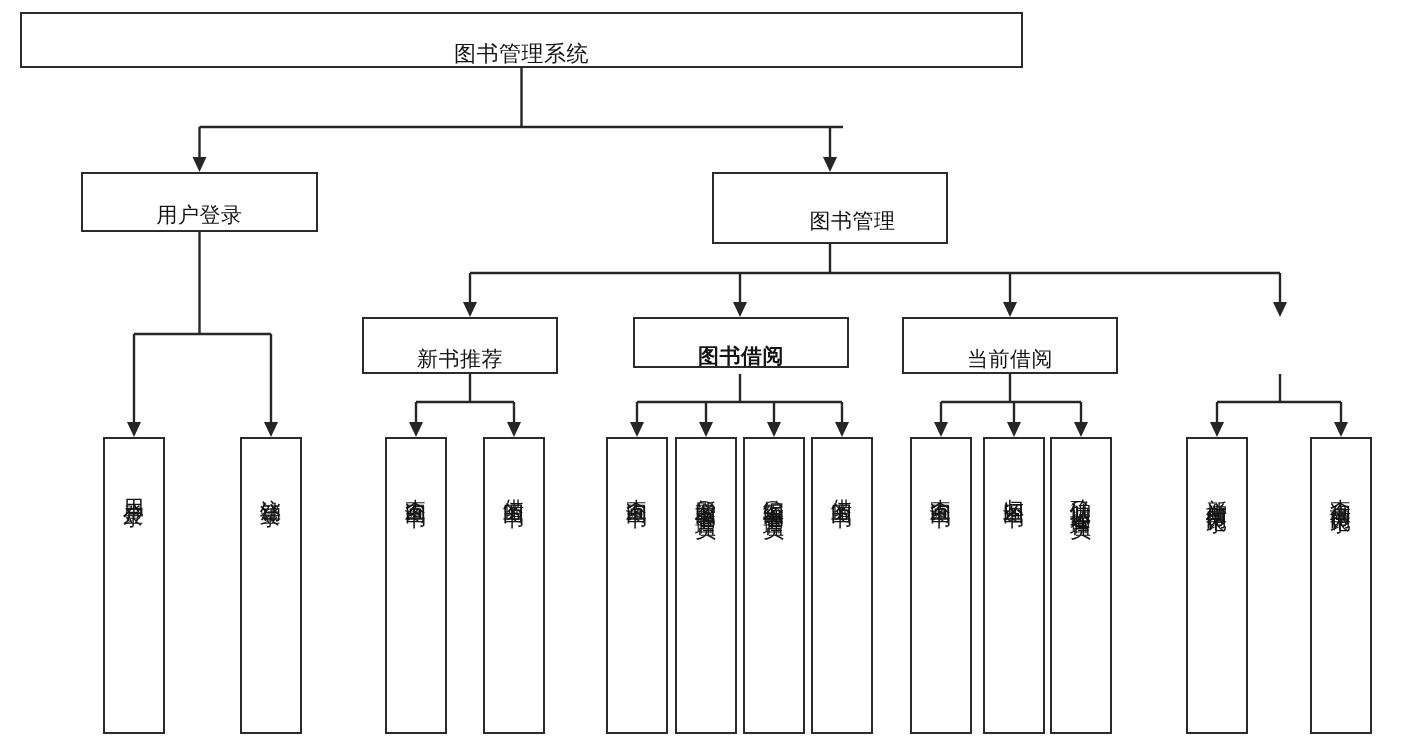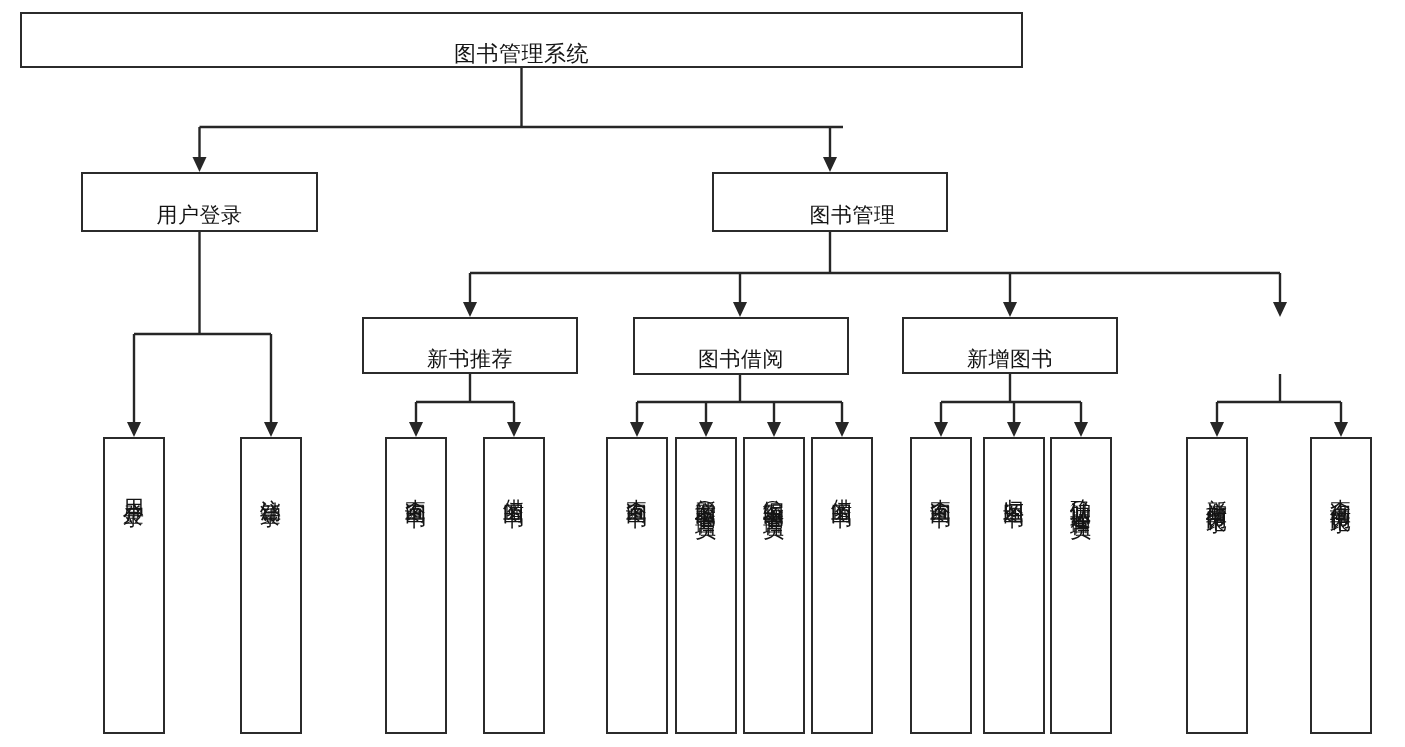--- a/index.html
+++ b/index.html
@@ -149,32 +149,32 @@
     <polygon points="1334,422 1348,422 1341,437"></polygon>
   </svg>
 
   <div class="node root" style="left:20px;top:12px;width:1003px;height:56px;">
     <span class="lbl">图书管理系统</span>
   </div>
 
   <div class="node" style="left:81px;top:172px;width:237px;height:60px;">
     <span class="lbl">用户登录</span>
   </div>
-  <div class="node" style="left:712px;top:172px;width:236px;height:60px;padding-left:45px;">
+  <div class="node" style="left:712px;top:172px;width:236px;height:72px;padding-left:45px;">
     <span class="lbl">图书管理</span>
   </div>
 
-  <div class="node" style="left:362px;top:317px;width:216px;height:57px;align-items:center;">
+  <div class="node" style="left:362px;top:317px;width:196px;height:57px;align-items:center;">
     <span class="lbl">新书推荐</span>
   </div>
-  <div class="node" style="left:633px;top:317px;width:216px;height:58px;">
+  <div class="node" style="left:633px;top:317px;width:216px;height:51px;font-weight:bold;">
     <span class="lbl">图书借阅</span>
   </div>
   <div class="node" style="left:902px;top:317px;width:216px;height:57px;">
-    <span class="lbl">新增图书</span>
+    <span class="lbl">当前借阅</span>
   </div>
 
   <div class="node vert" style="left:103px;top:437px;width:62px;height:297px;">
     <span class="lbl">用户登录</span>
   </div>
   <div class="node vert" style="left:240px;top:437px;width:62px;height:297px;">
     <span class="lbl">注销登录</span>
   </div>
 
   <div class="node vert" style="left:385px;top:437px;width:62px;height:297px;">

